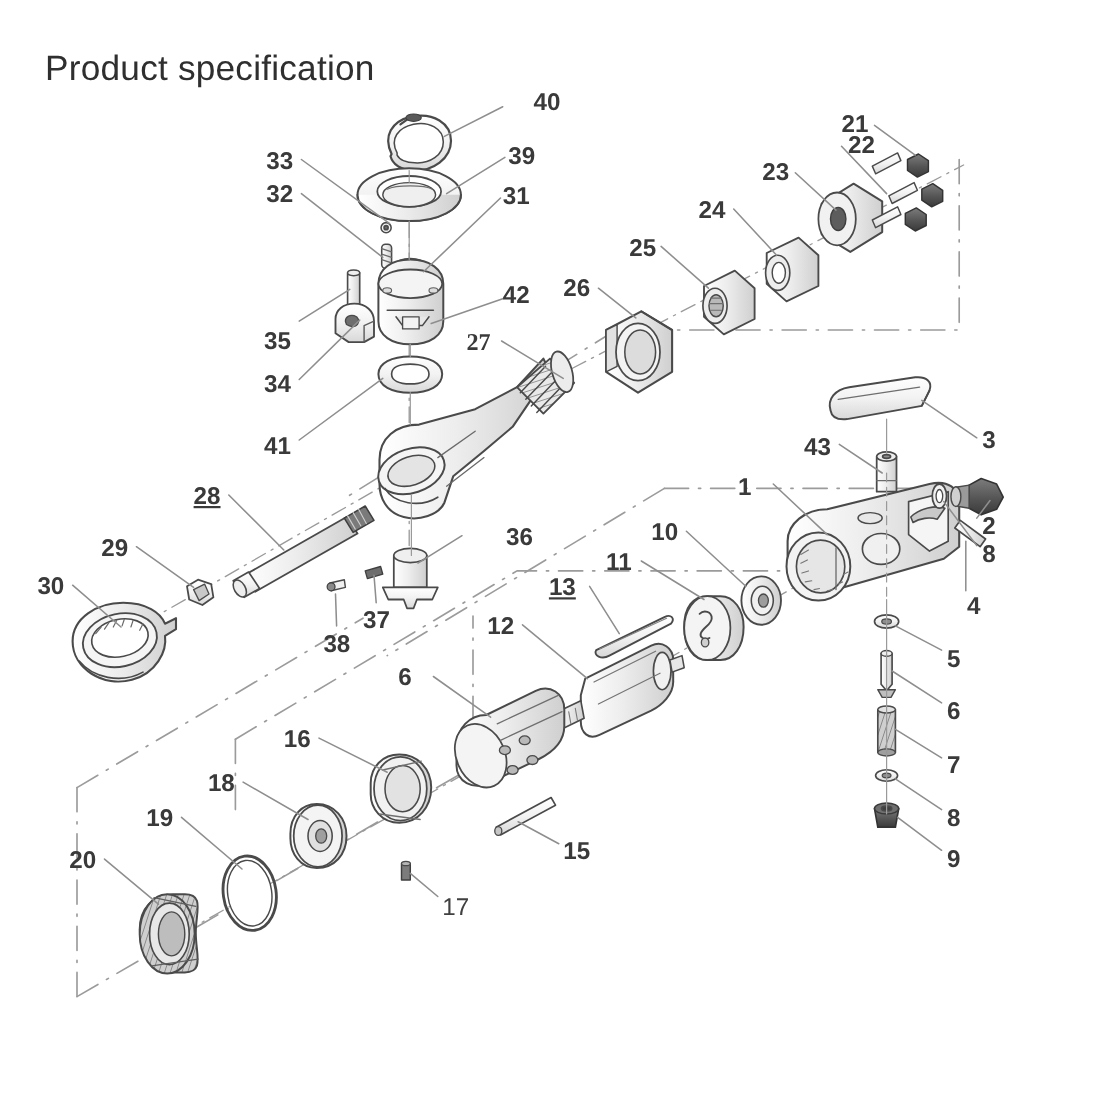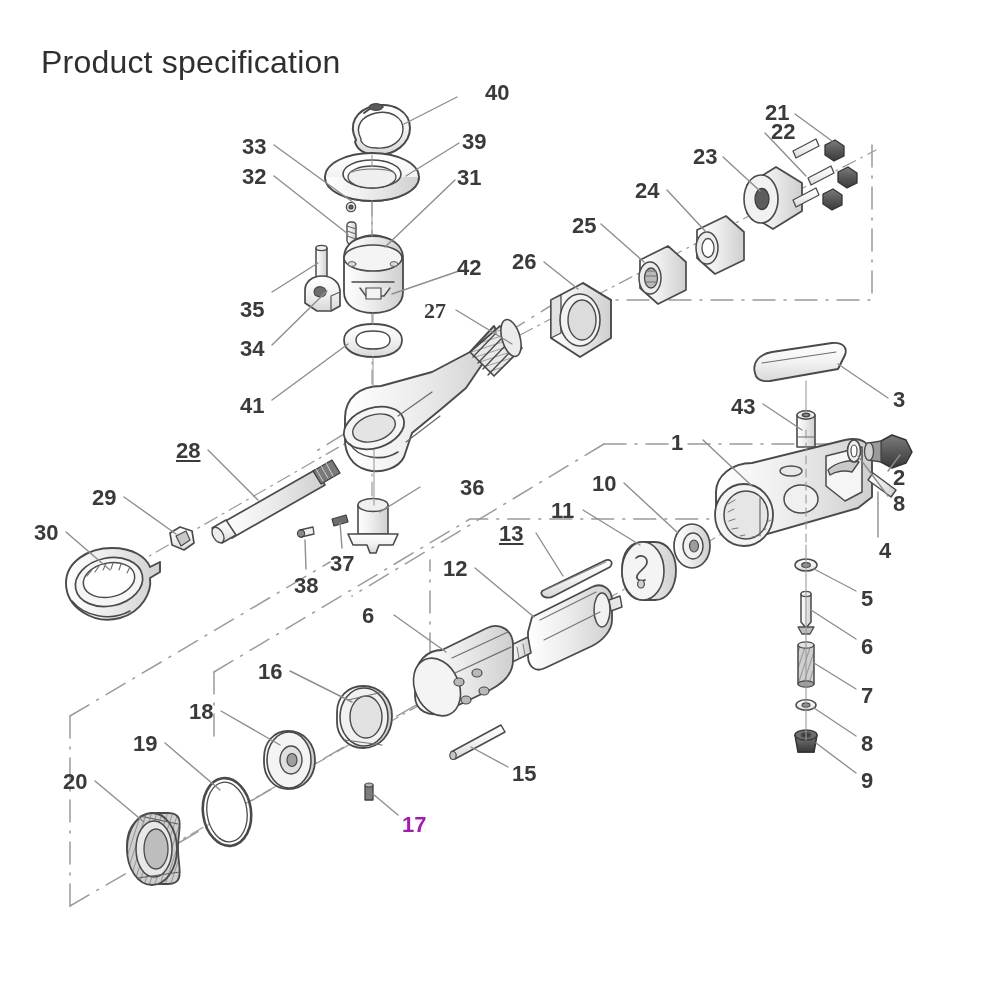--- a/index.html
+++ b/index.html
@@ -17,21 +17,21 @@
   }
   svg#art{position:absolute;left:0;top:0;width:1001px;height:1001px;}
   .callout{
     position:absolute;
     font-size:22px;font-weight:700;
     color:#3a3a3a;
     line-height:1;
     white-space:nowrap;
     user-select:none;
   }
-  .callout.bold{font-weight:700;color:#a21caf;}
+  .callout.bold{font-weight:400;color:#404040;}
 </style>
 </head>
 <body>
 
 <div id="stage">
 
   <div id="title">Product specification</div>
 
   <svg id="art" viewBox="0 0 1001 1001" xmlns="http://www.w3.org/2000/svg">
     <defs>

